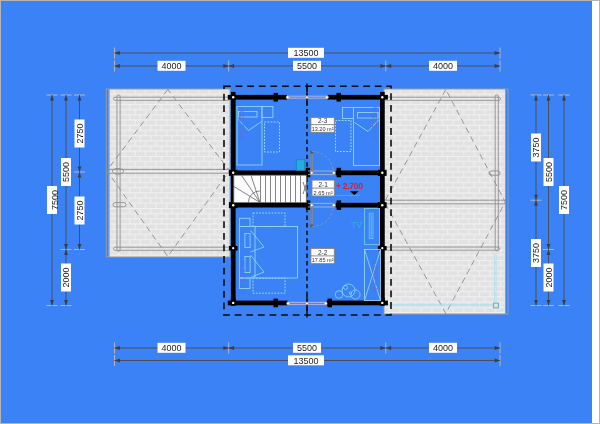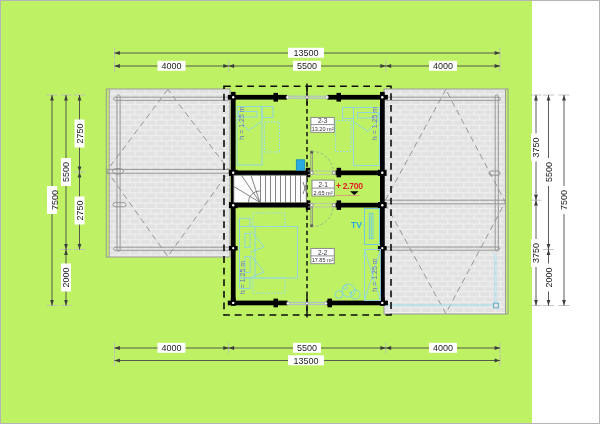--- a/index.html
+++ b/index.html
@@ -1,16 +1,16 @@
 <!DOCTYPE html>
 <html><head>
 <meta charset="utf-8">
 <style>
 html,body{margin:0;padding:0;background:#fff;}
-#page{width:532px;height:424px;position:relative;background:#bef264;}
+#page{width:592px;height:424px;position:relative;background:#3b82f6;}
 svg{display:block;}
 text{font-family:"Liberation Sans",sans-serif;}
 </style>
 </head>
 <body>
 
 <div id="page">
 <svg width="600" height="424" viewBox="0 0 600 424" xmlns="http://www.w3.org/2000/svg">
 
 <rect x="0.5" y="0.5" width="599" height="423" fill="none" stroke="#b5b5b5" stroke-width="1"></rect>

